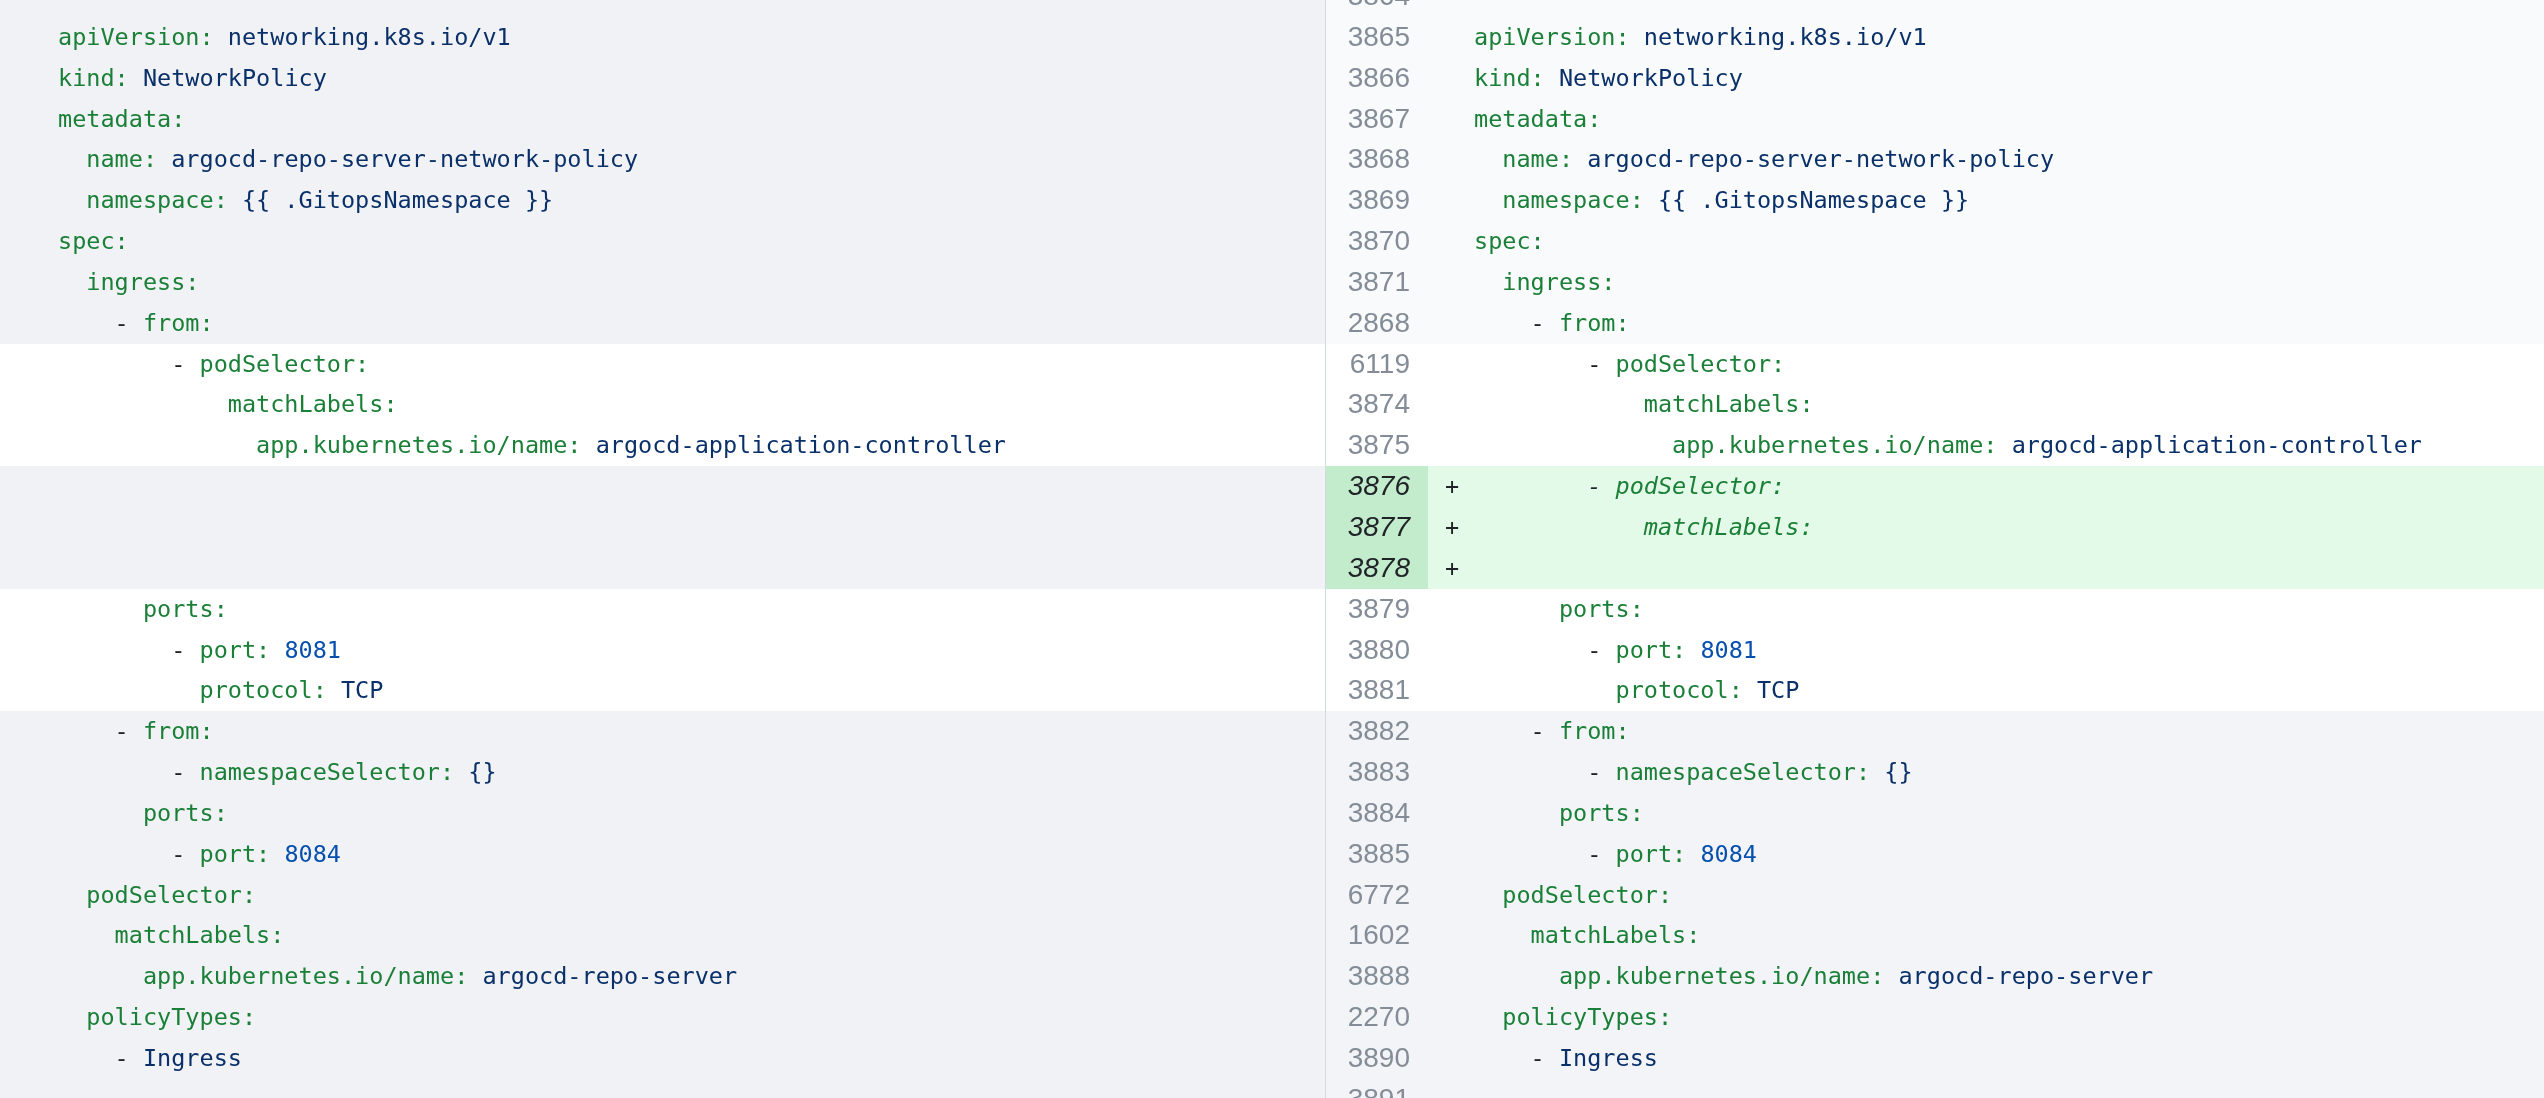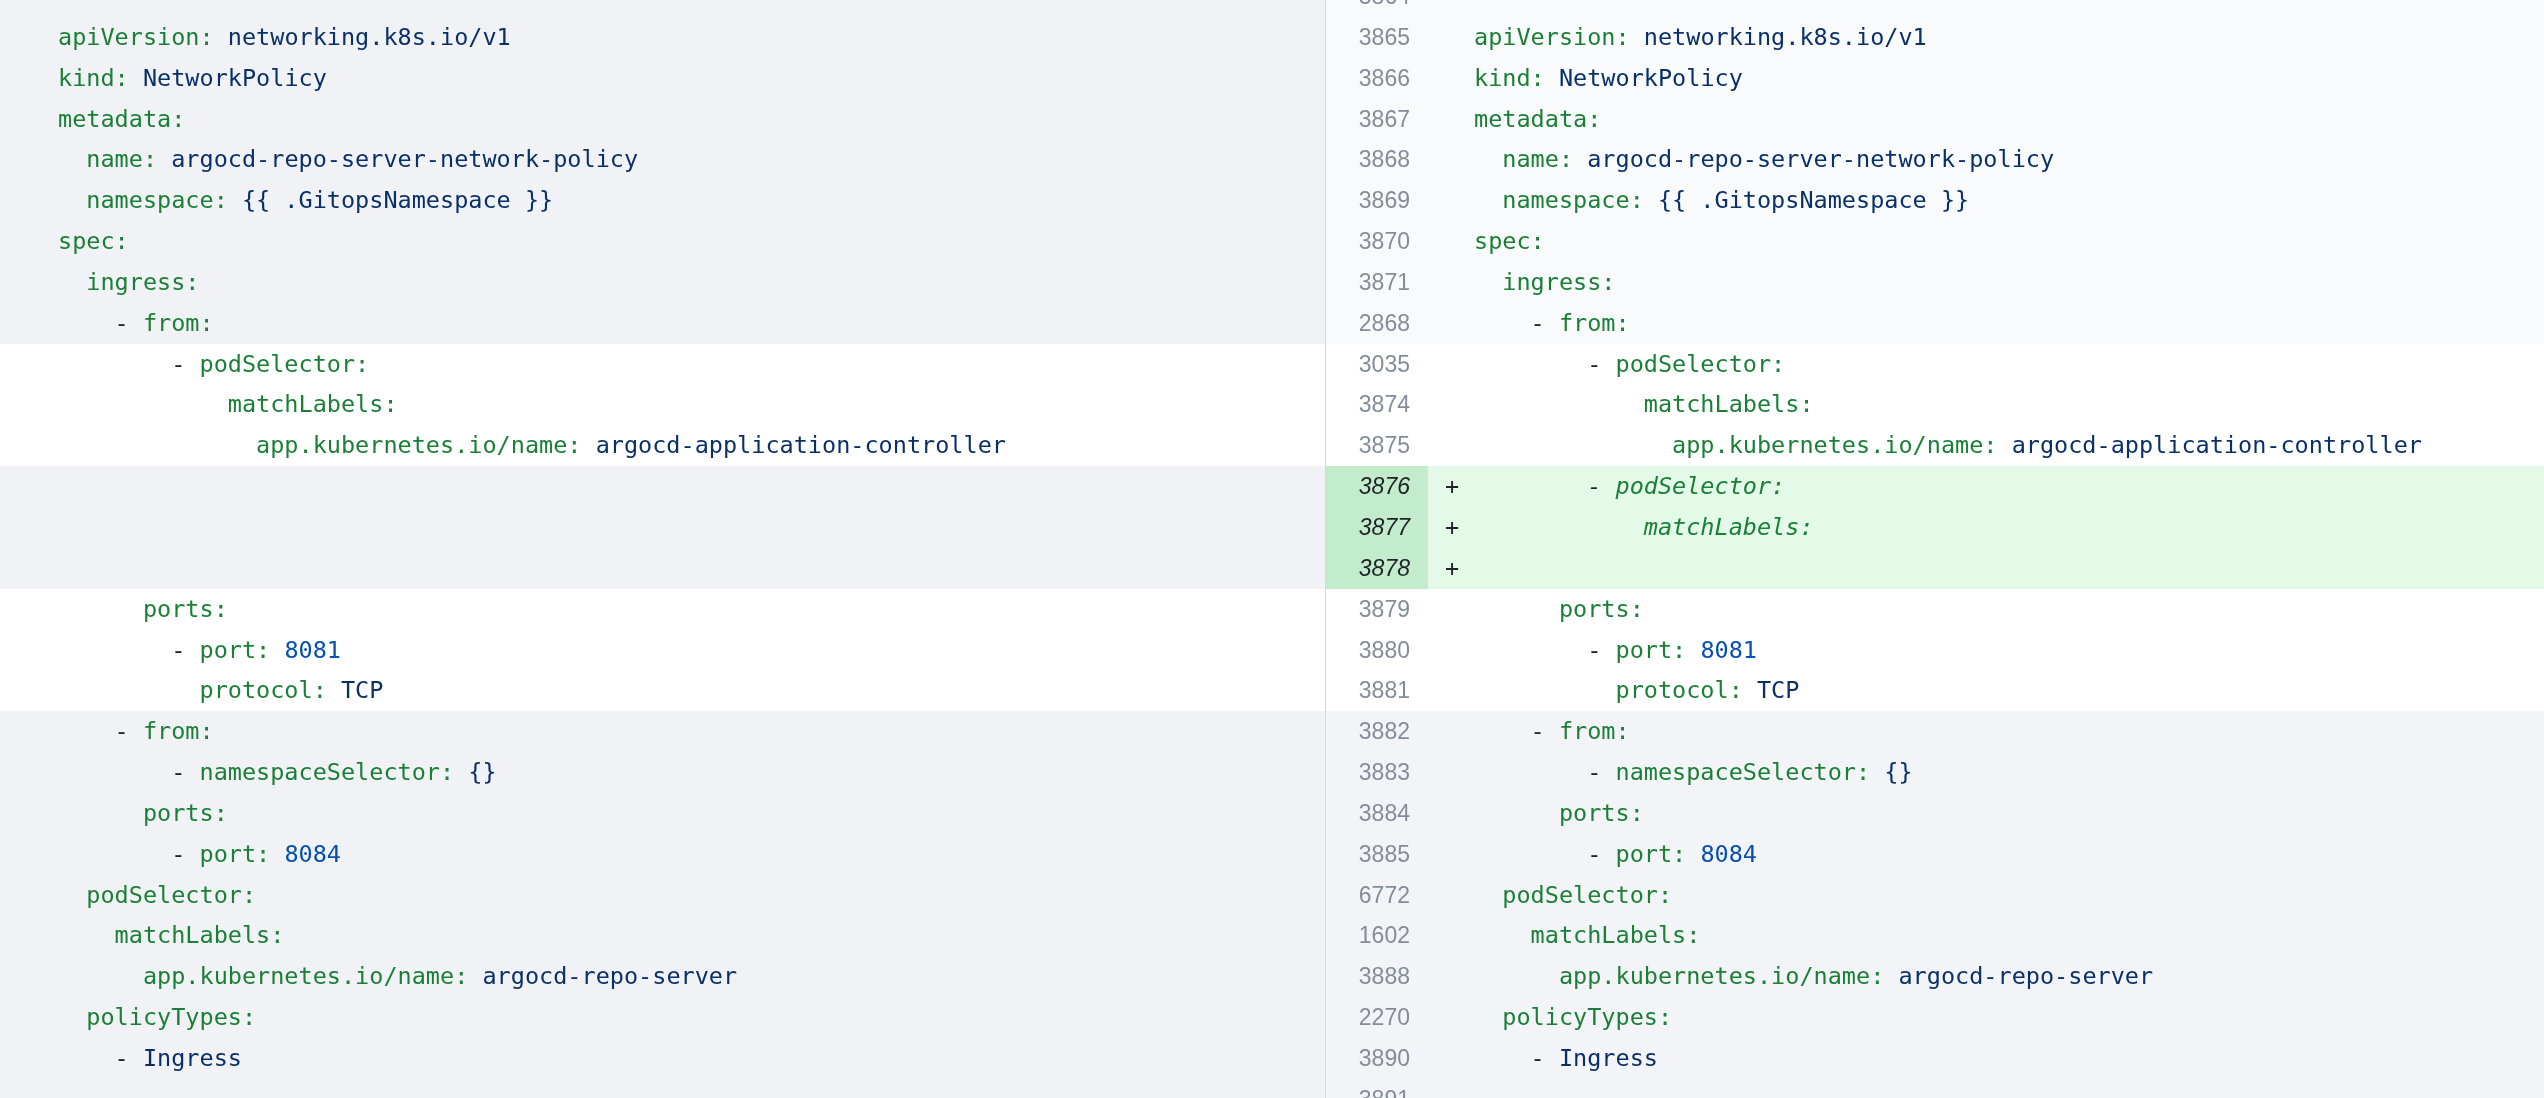--- a/index.html
+++ b/index.html
@@ -20,21 +20,21 @@
   .bg-white{background:#ffffff;}
   .bg-g1{background:var(--g1,#f0f2f5);}
   .bg-g2{background:var(--g2,#f8fafb);}
   .bg-g3{background:var(--g3,#f2f4f7);}
   .bg-added{background:var(--addbg,#e4fae8);font-style:italic;}
   .ln{
     flex:0 0 102px;box-sizing:border-box;align-self:stretch;
     display:flex;align-items:center;justify-content:flex-end;
     padding-right:18px;
     font-family:"Liberation Sans","DejaVu Sans",sans-serif;
-    font-size:23px;color:var(--lnum,#848d97);
+    font-size:28px;color:var(--lnum,#848d97);
   }
   .bg-added .ln{background:var(--addgutter,#c3eccc);color:var(--plain,#1f2328);}
   .mk{flex:0 0 46px;box-sizing:border-box;padding-left:17px;color:var(--plain,#1f2328);}
   .code{flex:1;}
   .seg-key{color:var(--key,#1a7f37);}
   .seg-val{color:var(--val,#0a3069);}
   .seg-num{color:var(--numlit,#0550ae);}
   .seg-plain{color:var(--plain,#1f2328);}
 </style>
 </head>
@@ -77,21 +77,21 @@
     <div class="rows">
         <div class="row bg-g2"><div class="ln">3864</div><div class="mk"></div><div class="code"><span class="seg-plain">---</span></div></div>
         <div class="row bg-g2"><div class="ln">3865</div><div class="mk"></div><div class="code"><span class="seg-key">apiVersion:</span><span class="seg-val"> networking.k8s.io/v1</span></div></div>
         <div class="row bg-g2"><div class="ln">3866</div><div class="mk"></div><div class="code"><span class="seg-key">kind:</span><span class="seg-val"> NetworkPolicy</span></div></div>
         <div class="row bg-g2"><div class="ln">3867</div><div class="mk"></div><div class="code"><span class="seg-key">metadata:</span></div></div>
         <div class="row bg-g2"><div class="ln">3868</div><div class="mk"></div><div class="code"><span class="seg-key">  name:</span><span class="seg-val"> argocd-repo-server-network-policy</span></div></div>
         <div class="row bg-g2"><div class="ln">3869</div><div class="mk"></div><div class="code"><span class="seg-key">  namespace:</span><span class="seg-val"> {{ .GitopsNamespace }}</span></div></div>
         <div class="row bg-g2"><div class="ln">3870</div><div class="mk"></div><div class="code"><span class="seg-key">spec:</span></div></div>
         <div class="row bg-g2"><div class="ln">3871</div><div class="mk"></div><div class="code"><span class="seg-key">  ingress:</span></div></div>
         <div class="row bg-g2"><div class="ln">2868</div><div class="mk"></div><div class="code"><span class="seg-plain">    - </span><span class="seg-key">from:</span></div></div>
-        <div class="row bg-white"><div class="ln">3035</div><div class="mk"></div><div class="code"><span class="seg-plain">        - </span><span class="seg-key">podSelector:</span></div></div>
+        <div class="row bg-white"><div class="ln">6119</div><div class="mk"></div><div class="code"><span class="seg-plain">        - </span><span class="seg-key">podSelector:</span></div></div>
         <div class="row bg-white"><div class="ln">3874</div><div class="mk"></div><div class="code"><span class="seg-key">            matchLabels:</span></div></div>
         <div class="row bg-white"><div class="ln">3875</div><div class="mk"></div><div class="code"><span class="seg-key">              app.kubernetes.io/name:</span><span class="seg-val"> argocd-application-controller</span></div></div>
         <div class="row bg-added"><div class="ln">3876</div><div class="mk">+</div><div class="code"><span class="seg-plain">        - </span><span class="seg-key">podSelector:</span></div></div>
         <div class="row bg-added"><div class="ln">3877</div><div class="mk">+</div><div class="code"><span class="seg-key">            matchLabels:</span></div></div>
         <div class="row bg-added"><div class="ln">3878</div><div class="mk">+</div></div>
         <div class="row bg-white"><div class="ln">3879</div><div class="mk"></div><div class="code"><span class="seg-key">      ports:</span></div></div>
         <div class="row bg-white"><div class="ln">3880</div><div class="mk"></div><div class="code"><span class="seg-plain">        - </span><span class="seg-key">port:</span><span class="seg-num"> 8081</span></div></div>
         <div class="row bg-white"><div class="ln">3881</div><div class="mk"></div><div class="code"><span class="seg-key">          protocol:</span><span class="seg-val"> TCP</span></div></div>
         <div class="row bg-g3"><div class="ln">3882</div><div class="mk"></div><div class="code"><span class="seg-plain">    - </span><span class="seg-key">from:</span></div></div>
         <div class="row bg-g3"><div class="ln">3883</div><div class="mk"></div><div class="code"><span class="seg-plain">        - </span><span class="seg-key">namespaceSelector:</span><span class="seg-val"> {}</span></div></div>

